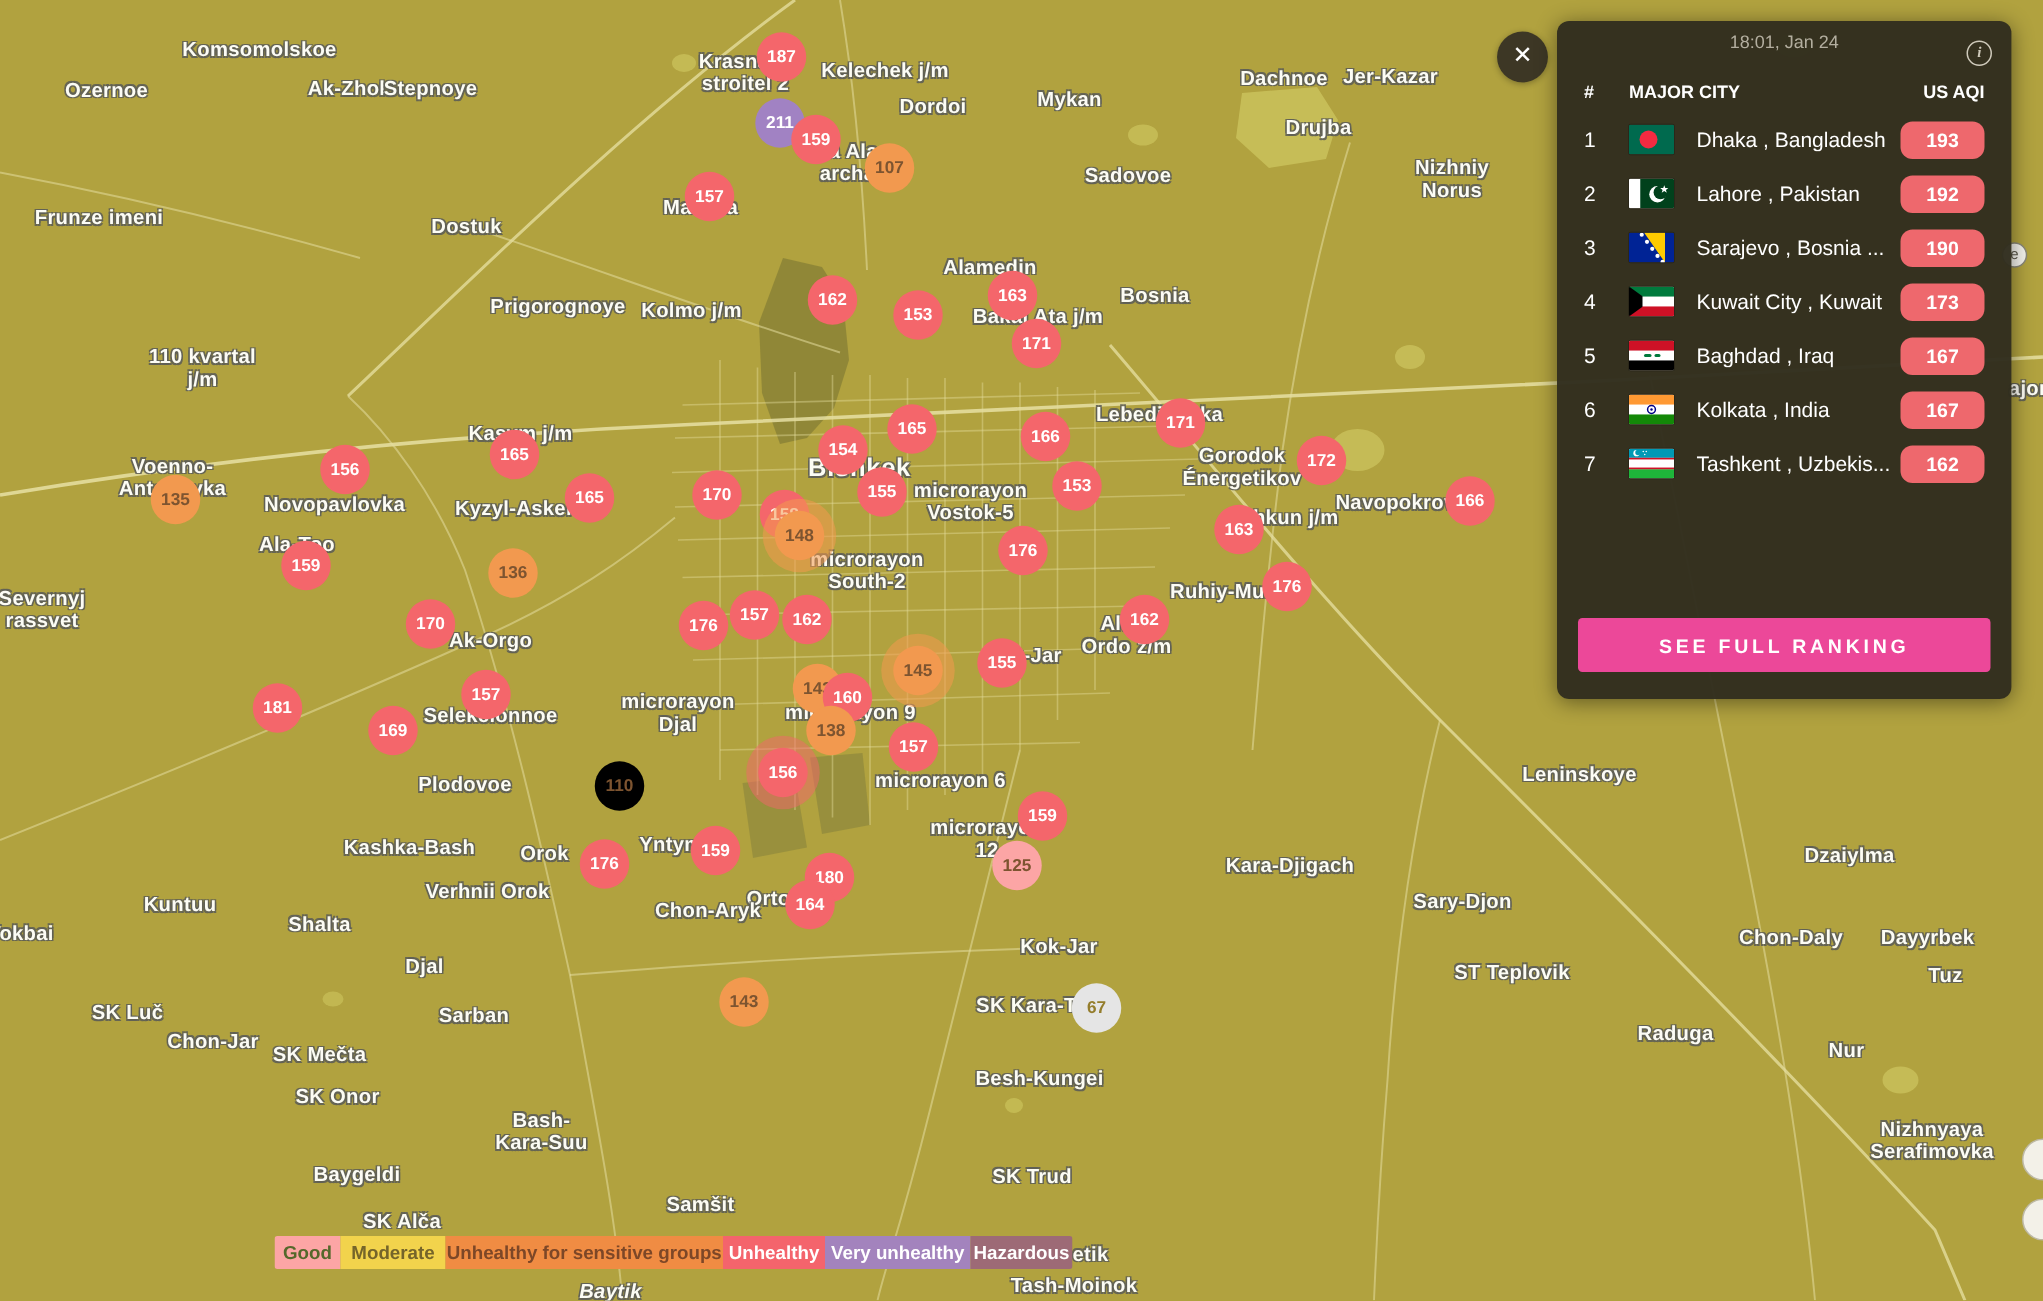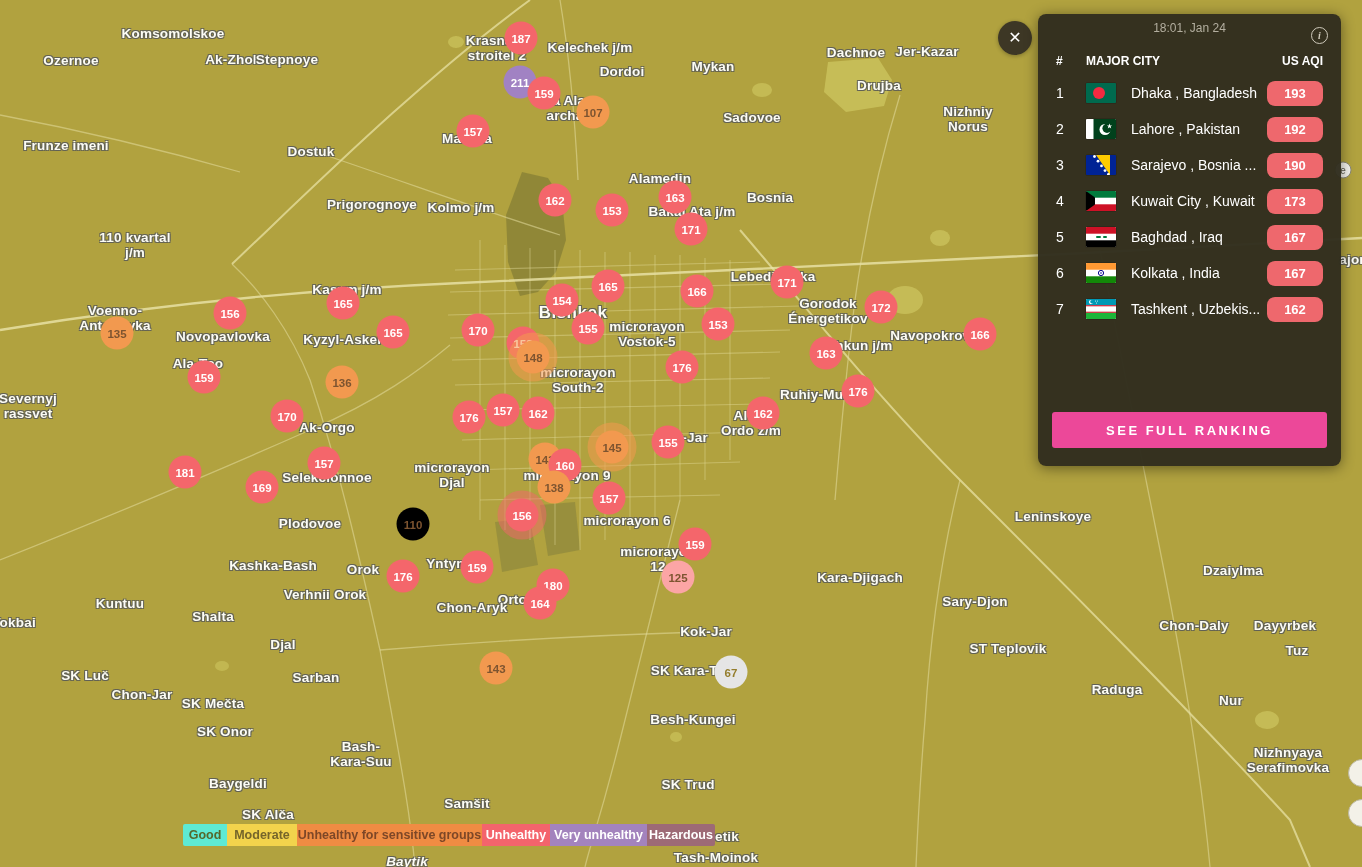--- a/index.html
+++ b/index.html
@@ -299,21 +299,21 @@
       <div class="marker" style="left: 496px; top: 668px; background: rgb(242, 153, 79); color: rgb(125, 84, 48);">143</div>
       <div class="marker" style="left: 731px; top: 672px; background: #e5e5e5; color: rgb(148, 125, 44);">67</div>
     </div>
 
   <div class="poi-e" id="edge-poi" style="left: 1343px; top: 170px;">e</div>
   <div class="edge-dot" style="left:1362px;top:773px;"></div>
   <div class="edge-dot" style="left:1362px;top:813px;"></div>
 </div>
 
 <div class="legend" id="legend">
-    <span class="seg" style="background: #5eead4; color: rgb(85, 104, 43); width: 44px;">Good</span>
+    <span class="seg" style="background: #fca5a5; color: rgb(85, 104, 43); width: 44px;">Good</span>
     <span class="seg" style="background: rgb(242, 211, 76); color: rgb(117, 101, 42); width: 70px;">Moderate</span>
     <span class="seg" style="background: rgb(240, 140, 67); color: rgb(125, 71, 39); width: 185px;">Unhealthy for sensitive groups</span>
     <span class="seg" style="background: rgb(244, 100, 108); color: rgb(255, 255, 255); width: 68px;">Unhealthy</span>
     <span class="seg" style="background: rgb(163, 131, 189); color: rgb(255, 255, 255); width: 97px;">Very unhealthy</span>
     <span class="seg" style="background: rgb(157, 106, 118); color: rgb(255, 255, 255); width: 68px;">Hazardous</span>
   </div>
 
 <button class="close-btn">✕</button>
 
 <div class="panel">

